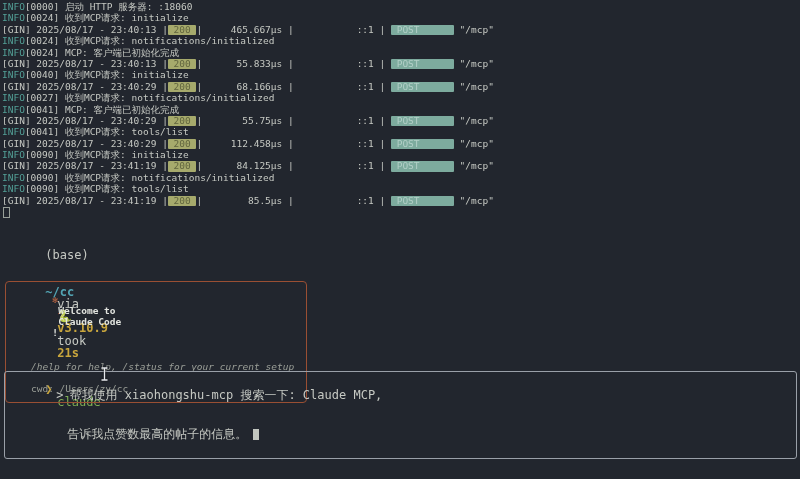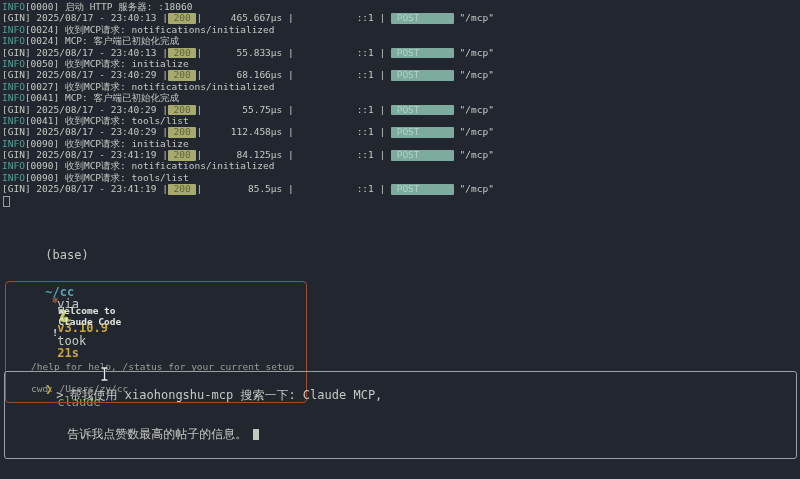--- a/index.html
+++ b/index.html
@@ -33,21 +33,21 @@
   .welcome-box {
     position: absolute; top: 281px; left: 5px; width: 276px;
     border: 1px solid var(--welcome-border, #9a4f33);
     border-radius: 4px; padding: 1px 12px 8px 12px;
   }
   .wb-line { line-height: 11px; margin-top: 11.5px; white-space: pre; }
   .wb-line:first-child { margin-top: 0; }
   .wb-title span + span { margin-left: 6px; }
   .wb-title .no-gap { margin-left: 0; }
   .help-line, .cwd-line { padding-left: 13px; color: var(--muted, #9a9e97); }
-  .help-line { }
+  .help-line { font-style: italic; }
 
   .input-box {
     position: absolute; top: 371px; left: 4px; width: 775px;
     border: 1px solid var(--input-border, #9aa0a8);
     border-radius: 3px; padding: 4px 8px;
     font-size: 12px; line-height: 13px;
   }
   .input-line { white-space: pre; }
   .input-line .sym { margin-right: 6px; }
   .input-line2 { padding-left: 11px; }
@@ -58,25 +58,26 @@
   .ibeam { position: absolute; left: 100px; top: 367px; filter: drop-shadow(0 0 1px rgba(0,0,0,.8)); }
 </style>
 </head>
 <body>
 
 <div>
 
   <div class="logs">
     <div>
         <div class="log-line"><span class="info-tag">INFO</span><span>[0000] 启动 HTTP 服务器: :18060</span></div>
+        <div class="log-line"><span class="info-tag">INFO</span><span>[0024] 收到MCP请求: initialize</span></div>
         <div class="log-line"><span>[GIN] 2025/08/17 - 23:40:13 |</span><span class="badge status-badge"> 200 </span><span>|     465.667µs |           ::1 | </span><span class="badge method-badge"> POST      </span><span> "/mcp"</span></div>
         <div class="log-line"><span class="info-tag">INFO</span><span>[0024] 收到MCP请求: notifications/initialized</span></div>
         <div class="log-line"><span class="info-tag">INFO</span><span>[0024] MCP: 客户端已初始化完成</span></div>
         <div class="log-line"><span>[GIN] 2025/08/17 - 23:40:13 |</span><span class="badge status-badge"> 200 </span><span>|      55.833µs |           ::1 | </span><span class="badge method-badge"> POST      </span><span> "/mcp"</span></div>
-        <div class="log-line"><span class="info-tag">INFO</span><span>[0050] 收到MCP请求: initialize</span></div>
+        <div class="log-line"><span class="info-tag">INFO</span><span>[0040] 收到MCP请求: initialize</span></div>
         <div class="log-line"><span>[GIN] 2025/08/17 - 23:40:29 |</span><span class="badge status-badge"> 200 </span><span>|      68.166µs |           ::1 | </span><span class="badge method-badge"> POST      </span><span> "/mcp"</span></div>
         <div class="log-line"><span class="info-tag">INFO</span><span>[0027] 收到MCP请求: notifications/initialized</span></div>
         <div class="log-line"><span class="info-tag">INFO</span><span>[0041] MCP: 客户端已初始化完成</span></div>
         <div class="log-line"><span>[GIN] 2025/08/17 - 23:40:29 |</span><span class="badge status-badge"> 200 </span><span>|       55.75µs |           ::1 | </span><span class="badge method-badge"> POST      </span><span> "/mcp"</span></div>
         <div class="log-line"><span class="info-tag">INFO</span><span>[0041] 收到MCP请求: tools/list</span></div>
         <div class="log-line"><span>[GIN] 2025/08/17 - 23:40:29 |</span><span class="badge status-badge"> 200 </span><span>|     112.458µs |           ::1 | </span><span class="badge method-badge"> POST      </span><span> "/mcp"</span></div>
         <div class="log-line"><span class="info-tag">INFO</span><span>[0090] 收到MCP请求: initialize</span></div>
         <div class="log-line"><span>[GIN] 2025/08/17 - 23:41:19 |</span><span class="badge status-badge"> 200 </span><span>|      84.125µs |           ::1 | </span><span class="badge method-badge"> POST      </span><span> "/mcp"</span></div>
         <div class="log-line"><span class="info-tag">INFO</span><span>[0090] 收到MCP请求: notifications/initialized</span></div>
         <div class="log-line"><span class="info-tag">INFO</span><span>[0090] 收到MCP请求: tools/list</span></div>

